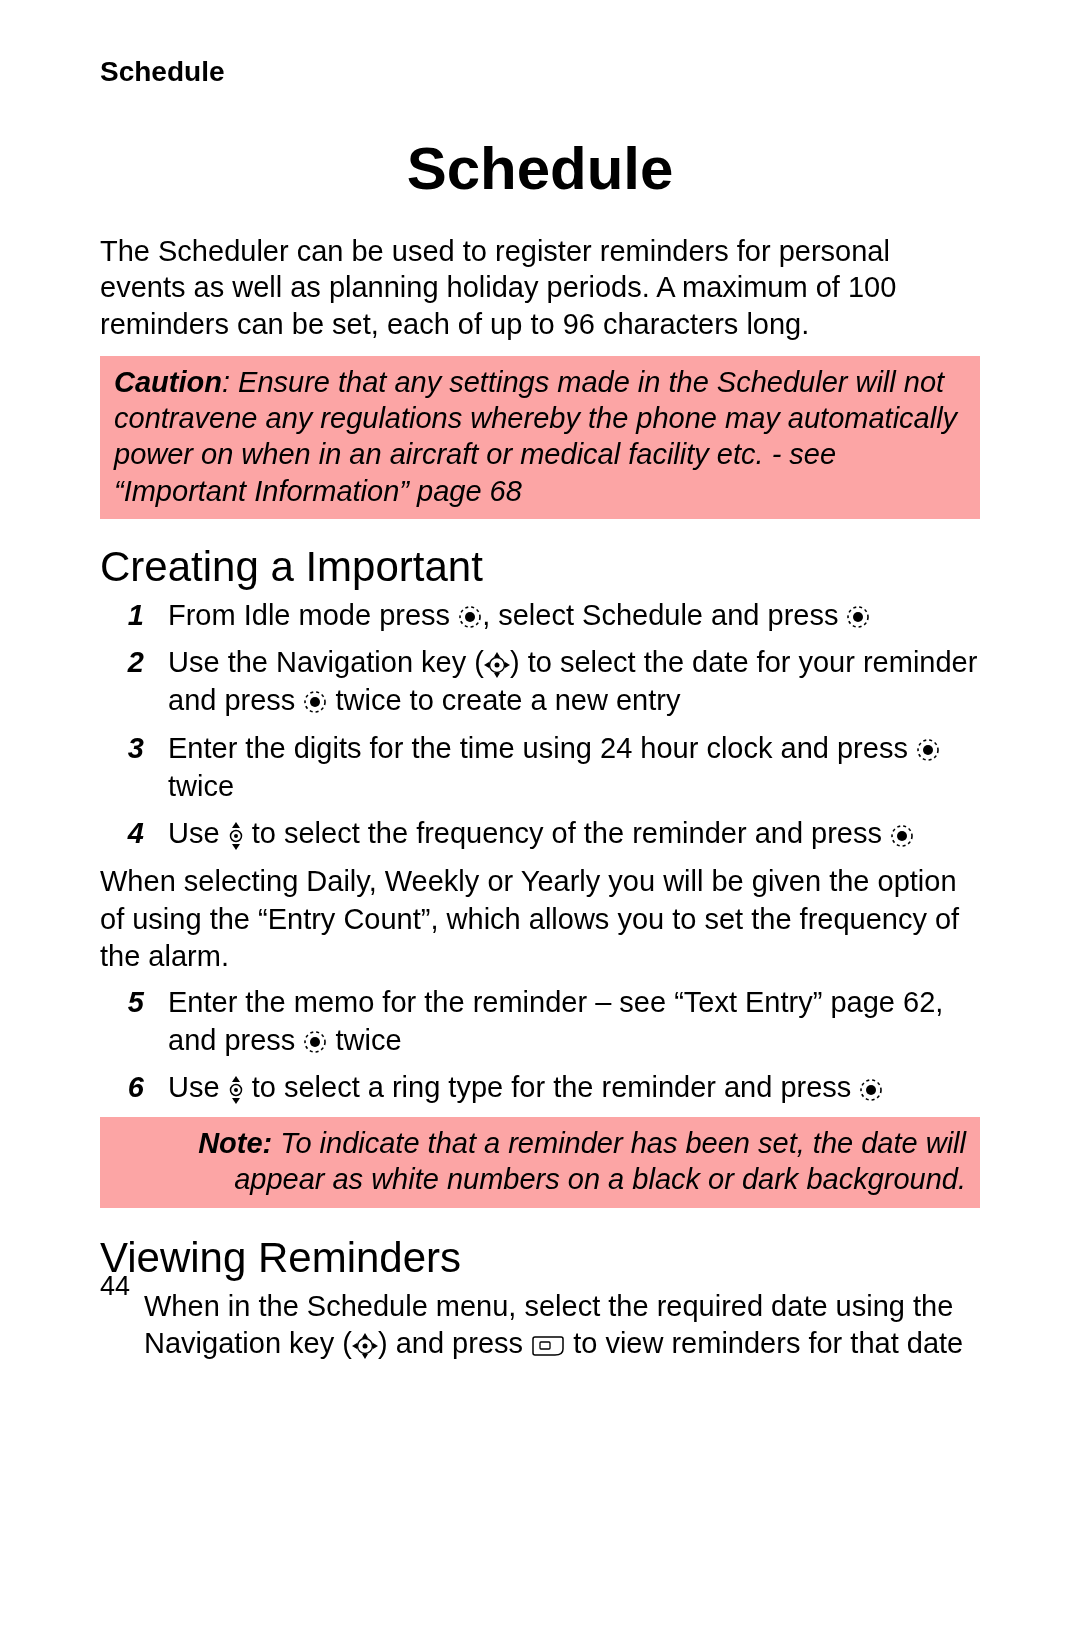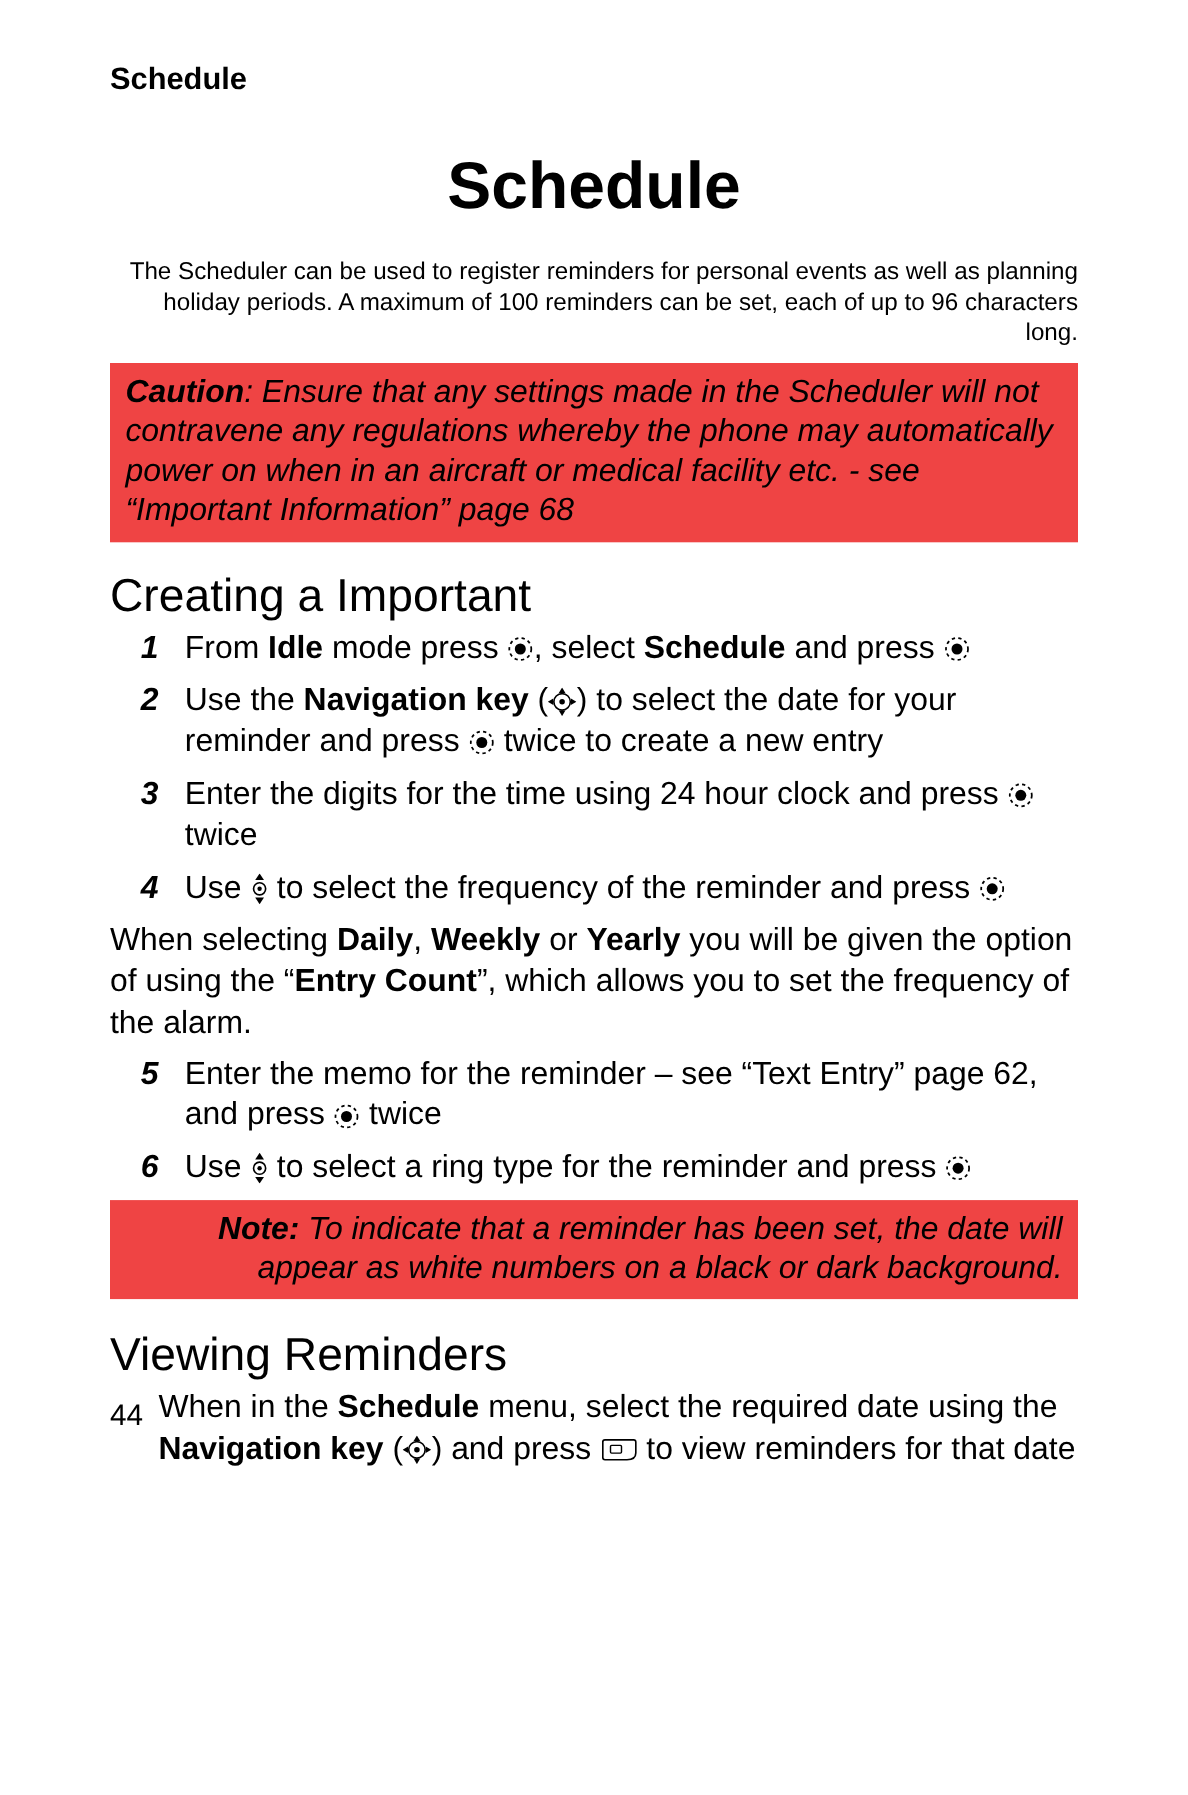--- a/index.html
+++ b/index.html
@@ -23,27 +23,26 @@
     font-size: 28px;
     margin-bottom: 46px;
   }
   .chapter-title {
     text-align: center;
     font-weight: bold;
     font-size: 60px;
     margin: 0 0 30px 0;
   }
   .intro-para {
-    font-size: 22px;
+    font-size: 29px;
     line-height: 1.25;
     margin: 0 0 14px 0;
-    text-align: right;
   }
   .callout-box {
-    background: #ef4444;
+    background: #fca5a5;
     padding: 8px 14px 10px 14px;
     font-size: 29px;
     line-height: 1.25;
     font-style: italic;
     margin: 0 0 24px 0;
   }
   .callout-label {
     font-weight: bold;
   }
   .section-heading {
@@ -67,21 +66,21 @@
     flex: 0 0 68px;
     text-align: right;
     font-weight: bold;
     font-style: italic;
     padding-right: 24px;
     box-sizing: border-box;
   }
   .step-body {
     flex: 1 1 auto;
   }
-  .bld { font-weight: bold; text-align: center; }
+  .bld { font-weight: normal; text-align: center; }
   .mid-para {
     font-size: 29px;
     line-height: 1.3;
     margin: 6px 0 8px 0;
   }
   .viewing-body {
     font-size: 29px;
     line-height: 1.3;
     margin-left: 44px;
   }

